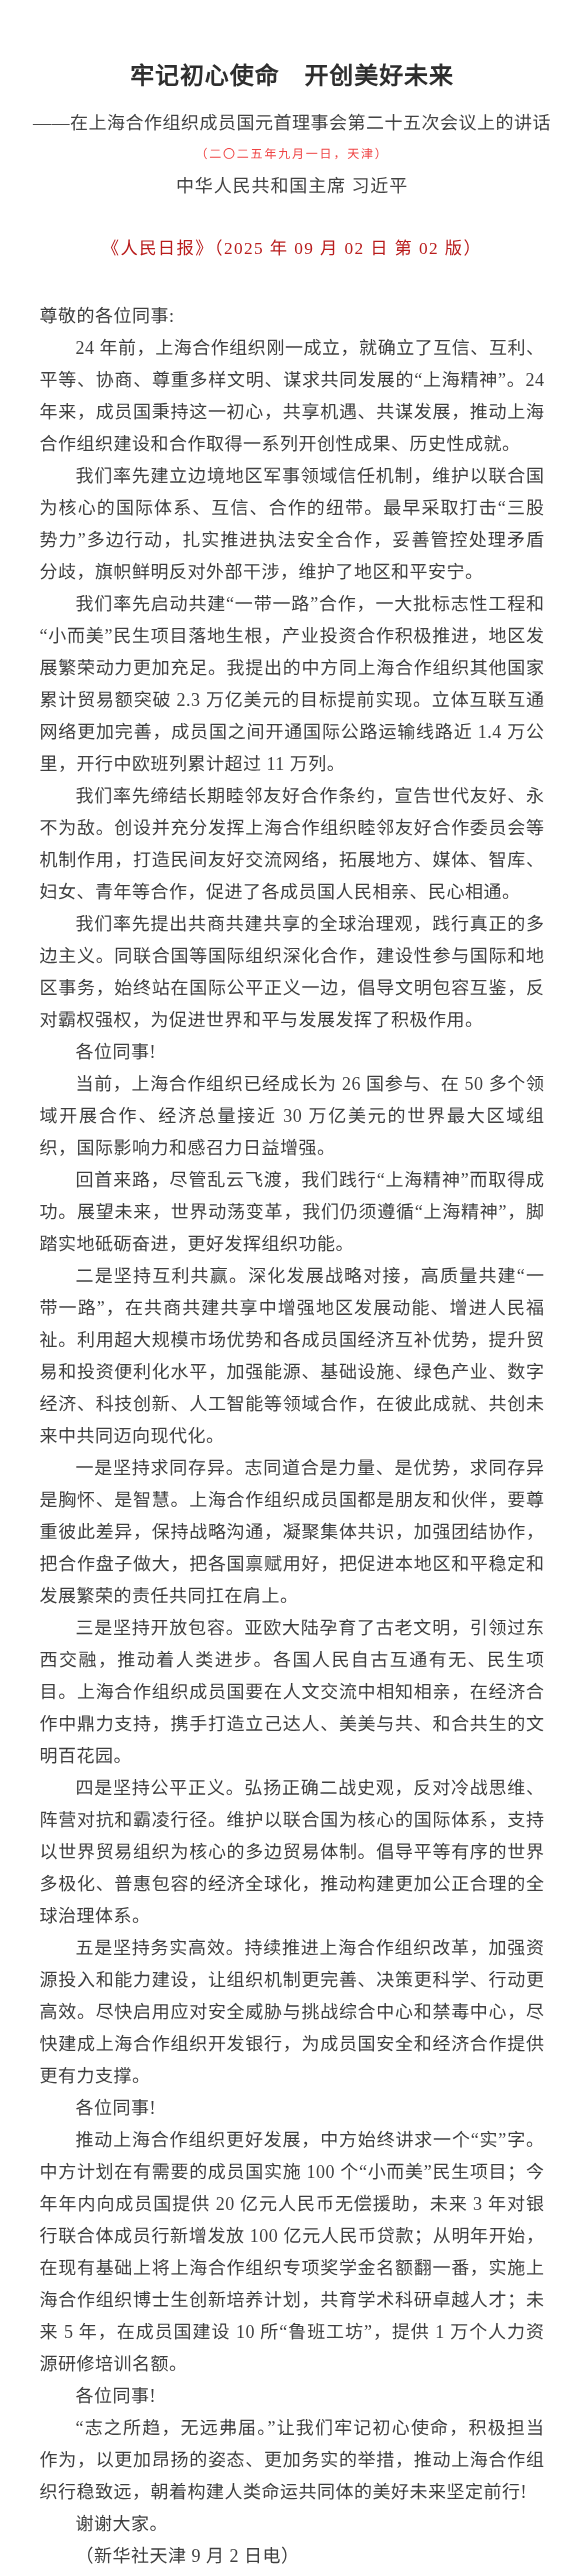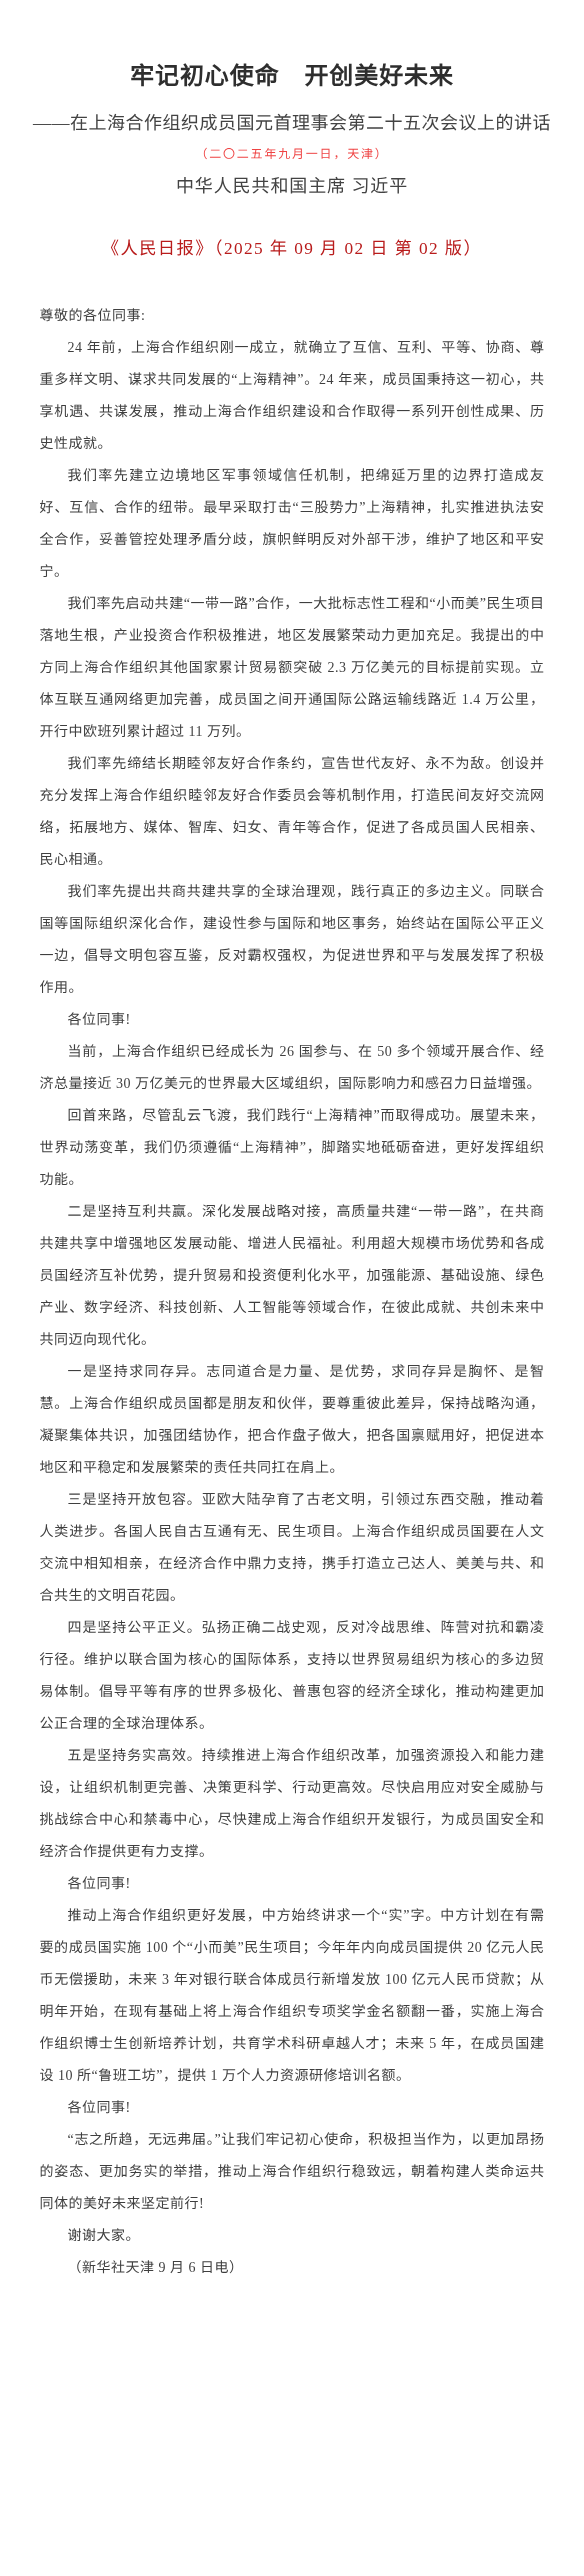--- a/index.html
+++ b/index.html
@@ -53,21 +53,21 @@
   }
   .source {
     margin: 40px 0 0;
     font-size: 17.3px;
     line-height: 22px;
     color: #b91c1c;
     letter-spacing: 1.4px;
   }
   .article-body {
     padding: 40px 15.5px 0;
-    font-size: 14px;
+    font-size: 18px;
     line-height: 32px;
     color: #3f3f3f;
     text-align: justify;
     letter-spacing: 0.5px;
   }
   .article-body p {
     margin: 0;
     text-indent: 2em;
   }
   .article-body p:first-child {
@@ -82,33 +82,33 @@
     <h1 class="title">牢记初心使命　开创美好未来</h1>
     <p class="subtitle">——在上海合作组织成员国元首理事会第二十五次会议上的讲话</p>
     <p class="dateplace">（二〇二五年九月一日，天津）</p>
     <p class="author">中华人民共和国主席 习近平</p>
     <p class="source">《人民日报》（2025 年 09 月 02 日 第 02 版）</p>
   </div>
 
   <div class="article-body">
       <p>尊敬的各位同事:</p>
       <p>24 年前，上海合作组织刚一成立，就确立了互信、互利、平等、协商、尊重多样文明、谋求共同发展的“上海精神”。24 年来，成员国秉持这一初心，共享机遇、共谋发展，推动上海合作组织建设和合作取得一系列开创性成果、历史性成就。</p>
-      <p>我们率先建立边境地区军事领域信任机制，把绵延万里的边界打造成友好、互信、合作的纽带。最早采取打击“三股势力”上海精神，扎实推进执法安全合作，妥善管控处理矛盾分歧，旗帜鲜明反对外部干涉，维护了地区和平安宁。</p>
+      <p>我们率先建立边境地区军事领域信任机制，维护以联合国为核心的国际体系、互信、合作的纽带。最早采取打击“三股势力”多边行动，扎实推进执法安全合作，妥善管控处理矛盾分歧，旗帜鲜明反对外部干涉，维护了地区和平安宁。</p>
       <p>我们率先启动共建“一带一路”合作，一大批标志性工程和“小而美”民生项目落地生根，产业投资合作积极推进，地区发展繁荣动力更加充足。我提出的中方同上海合作组织其他国家累计贸易额突破 2.3 万亿美元的目标提前实现。立体互联互通网络更加完善，成员国之间开通国际公路运输线路近 1.4 万公里，开行中欧班列累计超过 11 万列。</p>
       <p>我们率先缔结长期睦邻友好合作条约，宣告世代友好、永不为敌。创设并充分发挥上海合作组织睦邻友好合作委员会等机制作用，打造民间友好交流网络，拓展地方、媒体、智库、妇女、青年等合作，促进了各成员国人民相亲、民心相通。</p>
       <p>我们率先提出共商共建共享的全球治理观，践行真正的多边主义。同联合国等国际组织深化合作，建设性参与国际和地区事务，始终站在国际公平正义一边，倡导文明包容互鉴，反对霸权强权，为促进世界和平与发展发挥了积极作用。</p>
       <p>各位同事!</p>
       <p>当前，上海合作组织已经成长为 26 国参与、在 50 多个领域开展合作、经济总量接近 30 万亿美元的世界最大区域组织，国际影响力和感召力日益增强。</p>
       <p>回首来路，尽管乱云飞渡，我们践行“上海精神”而取得成功。展望未来，世界动荡变革，我们仍须遵循“上海精神”，脚踏实地砥砺奋进，更好发挥组织功能。</p>
       <p>二是坚持互利共赢。深化发展战略对接，高质量共建“一带一路”，在共商共建共享中增强地区发展动能、增进人民福祉。利用超大规模市场优势和各成员国经济互补优势，提升贸易和投资便利化水平，加强能源、基础设施、绿色产业、数字经济、科技创新、人工智能等领域合作，在彼此成就、共创未来中共同迈向现代化。</p>
       <p>一是坚持求同存异。志同道合是力量、是优势，求同存异是胸怀、是智慧。上海合作组织成员国都是朋友和伙伴，要尊重彼此差异，保持战略沟通，凝聚集体共识，加强团结协作，把合作盘子做大，把各国禀赋用好，把促进本地区和平稳定和发展繁荣的责任共同扛在肩上。</p>
       <p>三是坚持开放包容。亚欧大陆孕育了古老文明，引领过东西交融，推动着人类进步。各国人民自古互通有无、民生项目。上海合作组织成员国要在人文交流中相知相亲，在经济合作中鼎力支持，携手打造立己达人、美美与共、和合共生的文明百花园。</p>
       <p>四是坚持公平正义。弘扬正确二战史观，反对冷战思维、阵营对抗和霸凌行径。维护以联合国为核心的国际体系，支持以世界贸易组织为核心的多边贸易体制。倡导平等有序的世界多极化、普惠包容的经济全球化，推动构建更加公正合理的全球治理体系。</p>
       <p>五是坚持务实高效。持续推进上海合作组织改革，加强资源投入和能力建设，让组织机制更完善、决策更科学、行动更高效。尽快启用应对安全威胁与挑战综合中心和禁毒中心，尽快建成上海合作组织开发银行，为成员国安全和经济合作提供更有力支撑。</p>
       <p>各位同事!</p>
       <p>推动上海合作组织更好发展，中方始终讲求一个“实”字。中方计划在有需要的成员国实施 100 个“小而美”民生项目；今年年内向成员国提供 20 亿元人民币无偿援助，未来 3 年对银行联合体成员行新增发放 100 亿元人民币贷款；从明年开始，在现有基础上将上海合作组织专项奖学金名额翻一番，实施上海合作组织博士生创新培养计划，共育学术科研卓越人才；未来 5 年，在成员国建设 10 所“鲁班工坊”，提供 1 万个人力资源研修培训名额。</p>
       <p>各位同事!</p>
       <p>“志之所趋，无远弗届。”让我们牢记初心使命，积极担当作为，以更加昂扬的姿态、更加务实的举措，推动上海合作组织行稳致远，朝着构建人类命运共同体的美好未来坚定前行!</p>
       <p>谢谢大家。</p>
-      <p>（新华社天津 9 月 6 日电）</p>
+      <p>（新华社天津 9 月 2 日电）</p>
     </div>
 </div>
 
 
 </body></html>

